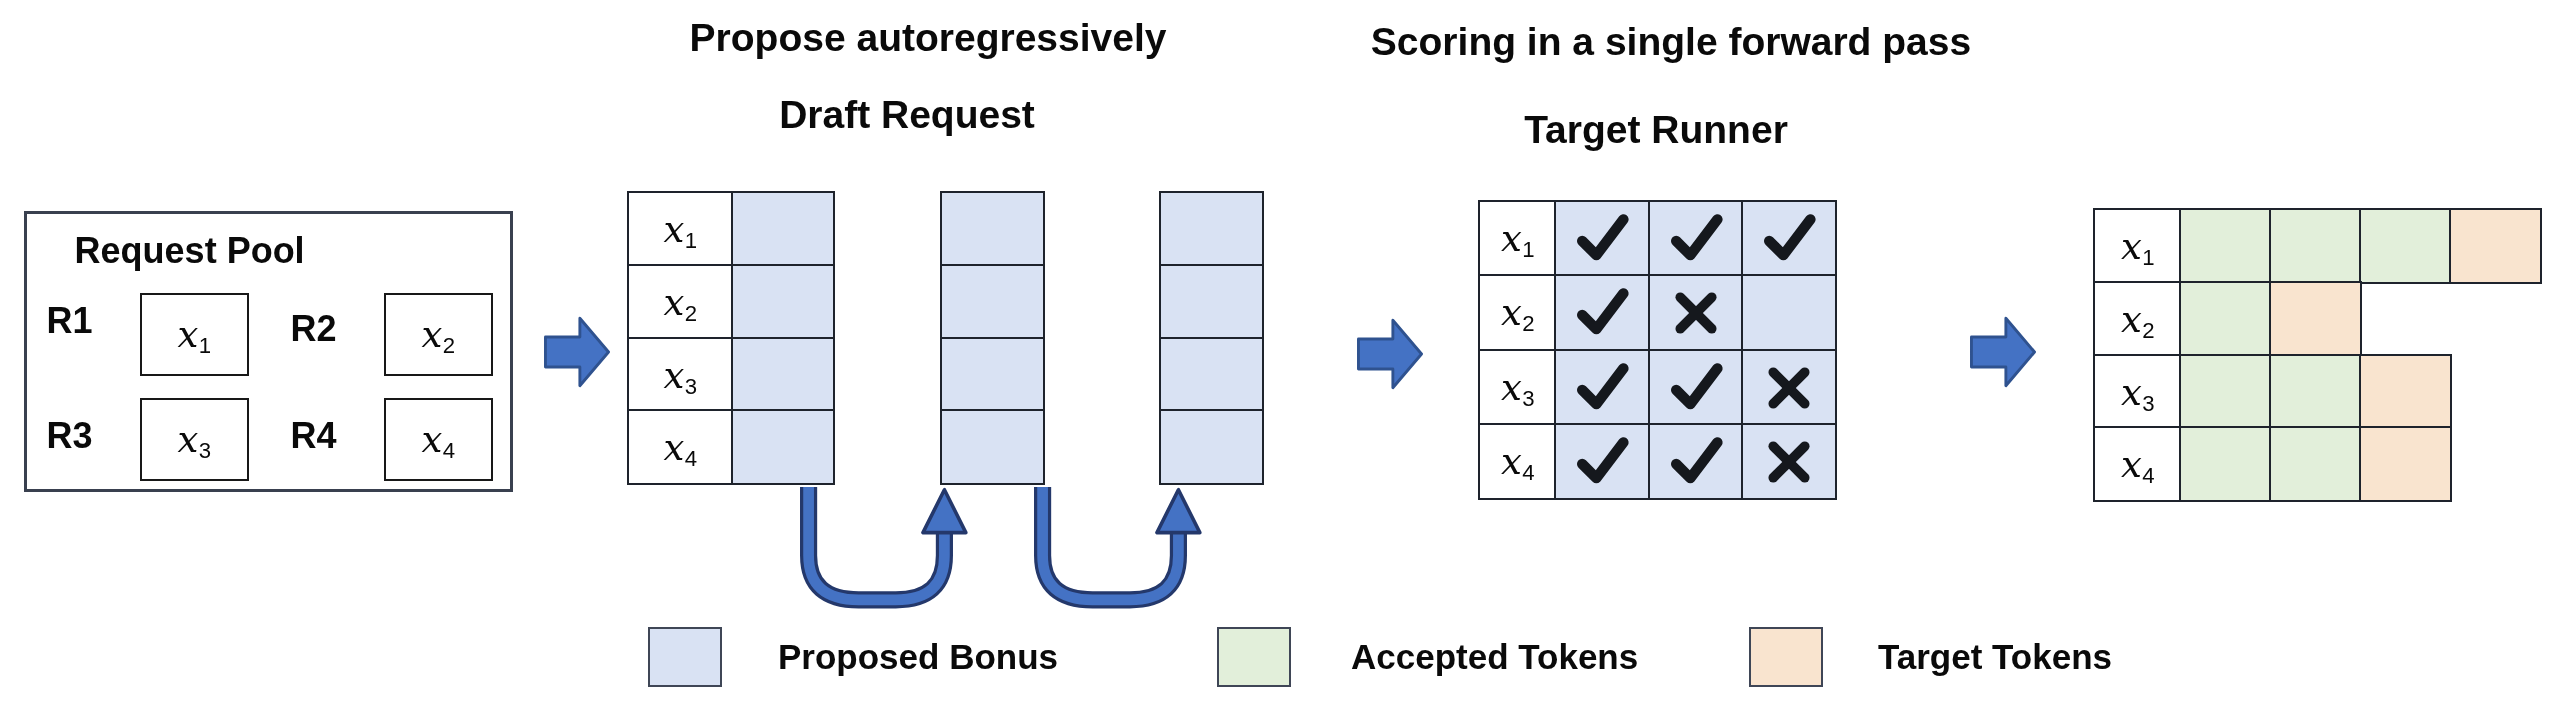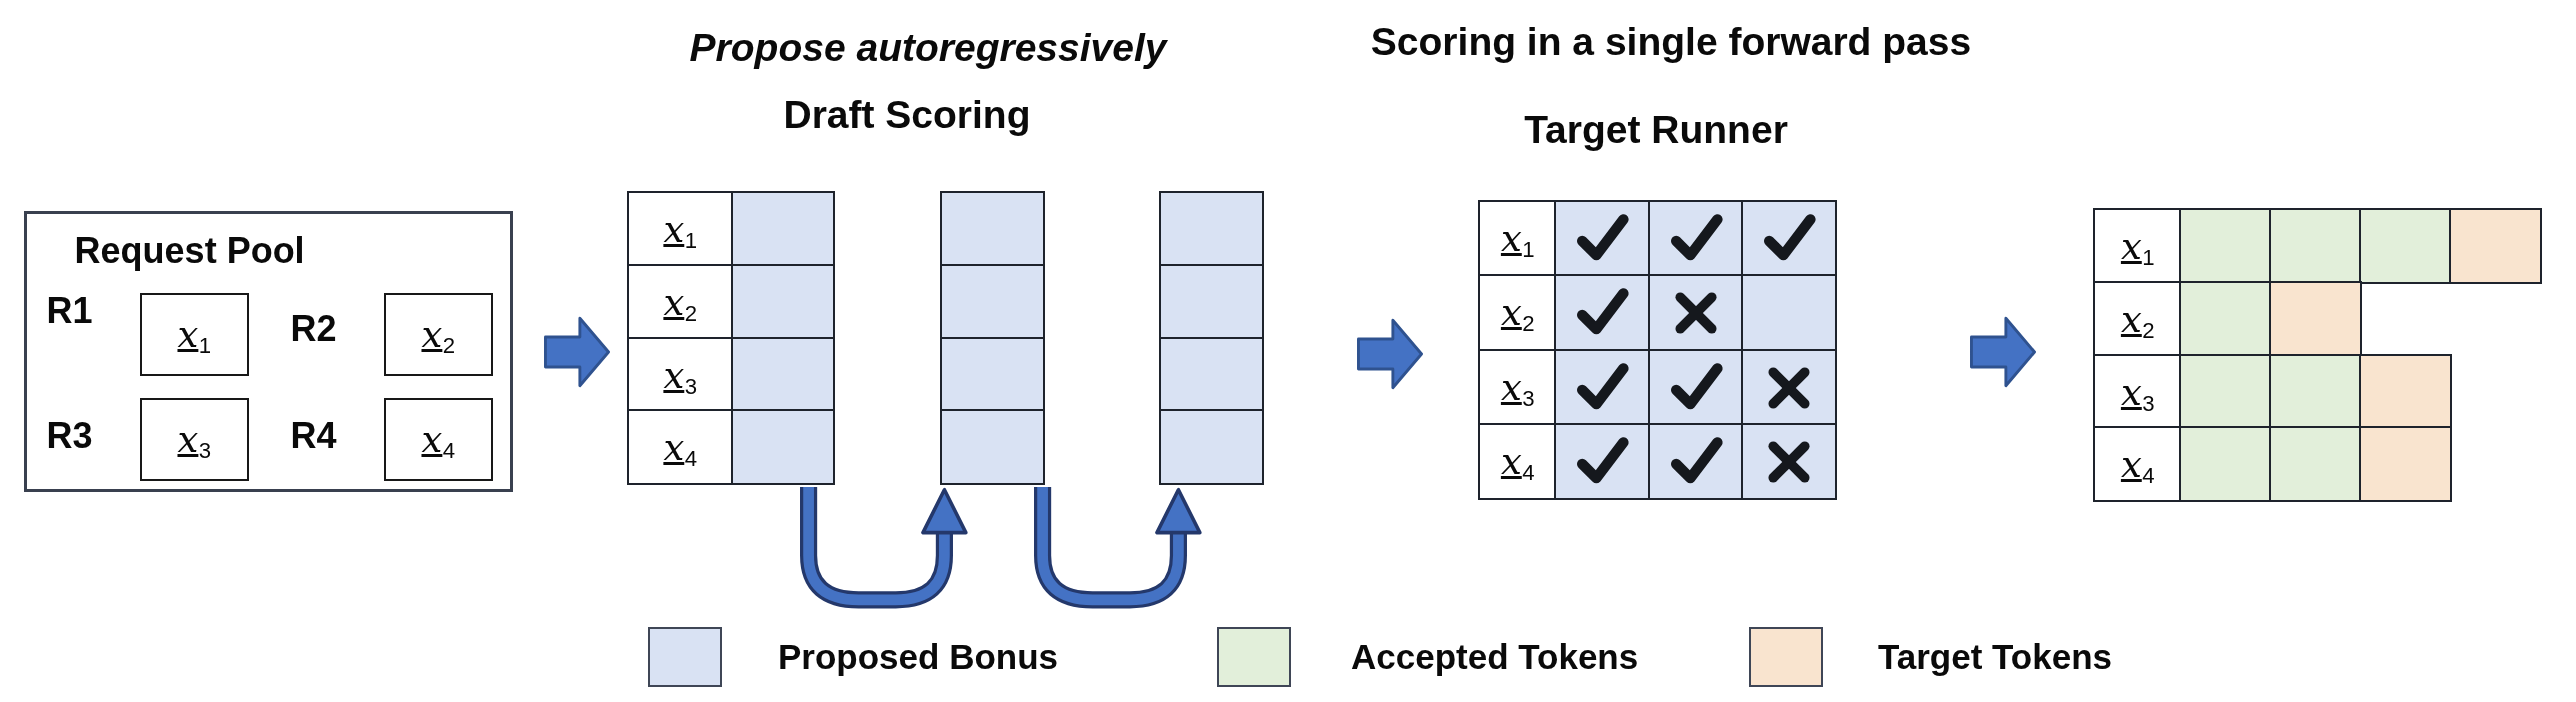--- a/index.html
+++ b/index.html
@@ -15,41 +15,41 @@
         box-sizing:border-box;border:3.6px solid #39404f;background:#fff;}
   .pool-title{position:absolute;left:20px;top:15.7px;font-size:36px;font-weight:600;margin-left:28px;}
   .rlabel{position:absolute;font-size:36px;font-weight:600;}
   .tokbox{position:absolute;box-sizing:border-box;border:2.9px solid #181818;background:#fff;
           display:flex;align-items:center;justify-content:center;}
   .cell{position:absolute;box-sizing:border-box;border:2.9px solid var(--line);
         display:flex;align-items:center;justify-content:center;background:#fff;}
   .proposed{background:var(--proposed);}
   .accepted{background:var(--accepted);}
   .bonus{background:var(--bonus);}
-  .xlab{font-size:37px;font-weight:500;text-decoration:underline;}
+  .xlab{font-size:37px;font-weight:500;}
   .xi{font-family:"DejaVu Serif",serif;font-style:italic;}
   .xlab sub{font-size:0.6em;vertical-align:baseline;position:relative;top:0.28em;left:0.02em;}
   .swatch{position:absolute;box-sizing:border-box;border:2.9px solid #3f4656;width:74px;height:60px;}
   .legend-label{position:absolute;height:60px;display:flex;align-items:center;
                 font-size:35px;font-weight:600;white-space:nowrap;}
   svg{display:block;}
 </style>
 </head>
 <body>
 
 <div id="canvas" style="--proposed: #d9e2f3; --accepted: #e2efda; --bonus: #f9e4cf; --line: #1e232c;">
 
-  <div class="h" style="left:928px;top:27px;font-style:italic;">Propose autoregressively</div>
-  <div class="h" style="left:907px;top:94px;">Draft Scoring</div>
+  <div class="h" style="left:928px;top:17px;">Propose autoregressively</div>
+  <div class="h" style="left:907px;top:94px;">Draft Request</div>
   <div class="h" style="left:1656px;top:109px;">Target Runner</div>
   <div class="h" style="left:1671px;top:21.4px;">Scoring in a single forward pass</div>
 
   <div class="pool" id="pool">
     <div class="pool-title">Request Pool</div>
-  <div class="rlabel" style="left: 20px; top: 76px; text-align: right;">R1</div>
+  <div class="rlabel" style="left: 20px; top: 86px; text-align: right;">R1</div>
       <div class="tokbox" style="left: 113px; top: 79px; width: 109px; height: 83px;">
         <span class="xlab"><span class="xi">x</span><sub>1</sub></span>
       </div>
       <div class="rlabel" style="left: 264px; top: 94px;">R2</div>
       <div class="tokbox" style="left: 357px; top: 79px; width: 109px; height: 83px;">
         <span class="xlab"><span class="xi">x</span><sub>2</sub></span>
       </div>
       <div class="rlabel" style="left: 20px; top: 201px;">R3</div>
       <div class="tokbox" style="left: 113px; top: 184px; width: 109px; height: 83px;">
         <span class="xlab"><span class="xi">x</span><sub>3</sub></span>

